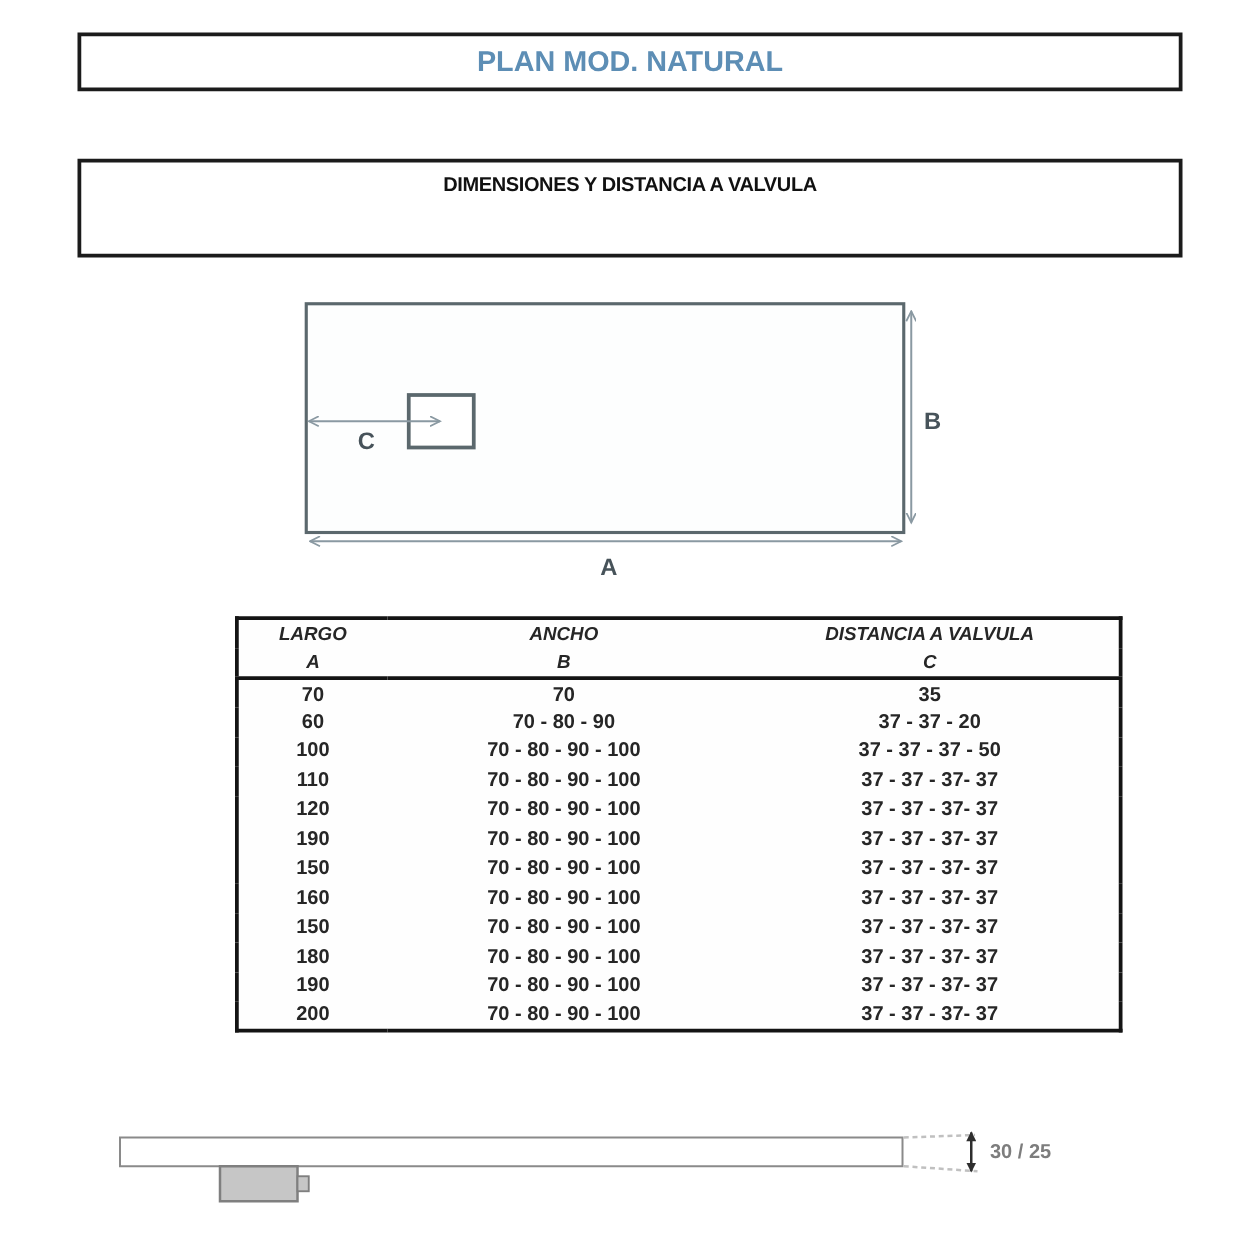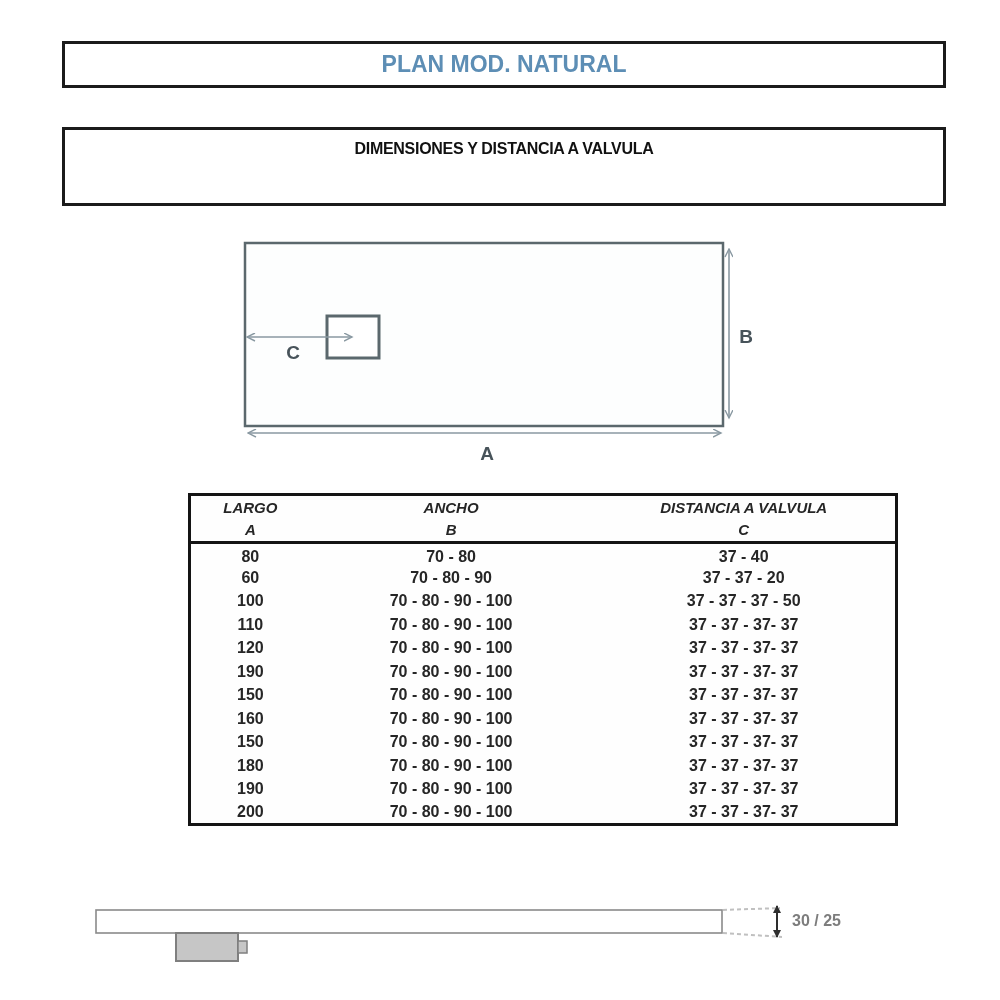--- a/index.html
+++ b/index.html
@@ -14,21 +14,21 @@
 
   
   .title-box {
     position: absolute;
     left: 62px; width: 884px;
     border: 3px solid #1b1b1b;
     background: #ffffff;
     text-align: center;
   }
   .title-box-1 {
-    top: 41px; height: 47px;
+    top: 26px; height: 47px;
     display: flex; align-items: center; justify-content: center;
   }
   .title-box-1 .t {
     font-weight: bold; font-size: 23px; letter-spacing: 0px;
     color: #5d8eb5;
   }
   .title-box-2 {
     top: 127px; height: 79px;
     padding-top: 10px;
   }
@@ -121,23 +121,23 @@
             <th>DISTANCIA A VALVULA</th>
           </tr>
         <tr class="letters">
             <th>A</th>
             <th>B</th>
             <th>C</th>
           </tr>
       </thead>
       <tbody>
           <tr>
-            <td>80</td>
-            <td>70 - 80</td>
-            <td>37 - 40</td>
+            <td>70</td>
+            <td>70</td>
+            <td>35</td>
           </tr>
           <tr>
             <td>60</td>
             <td>70 - 80 - 90</td>
             <td>37 - 37 - 20</td>
           </tr>
           <tr>
             <td>100</td>
             <td>70 - 80 - 90 - 100</td>
             <td>37 - 37 - 37 - 50</td>

